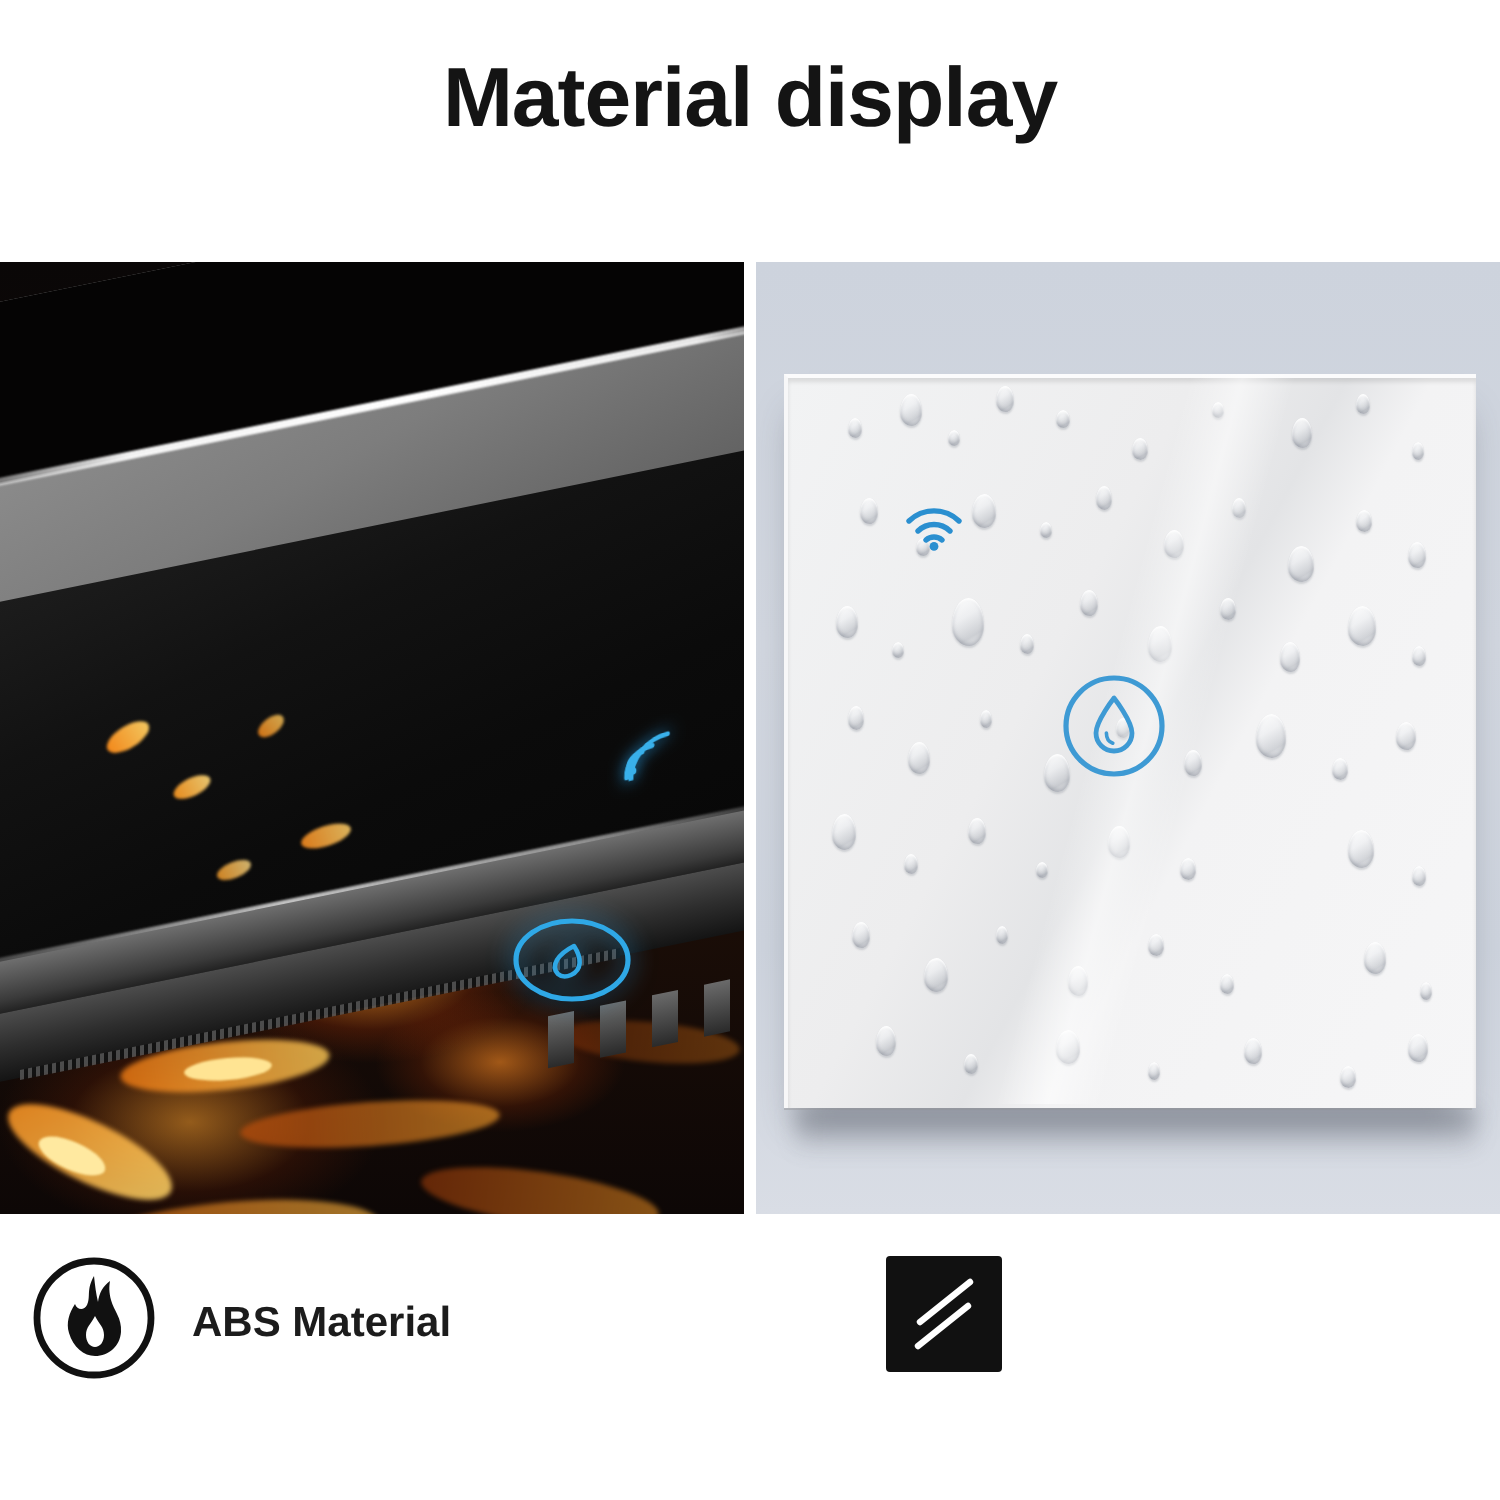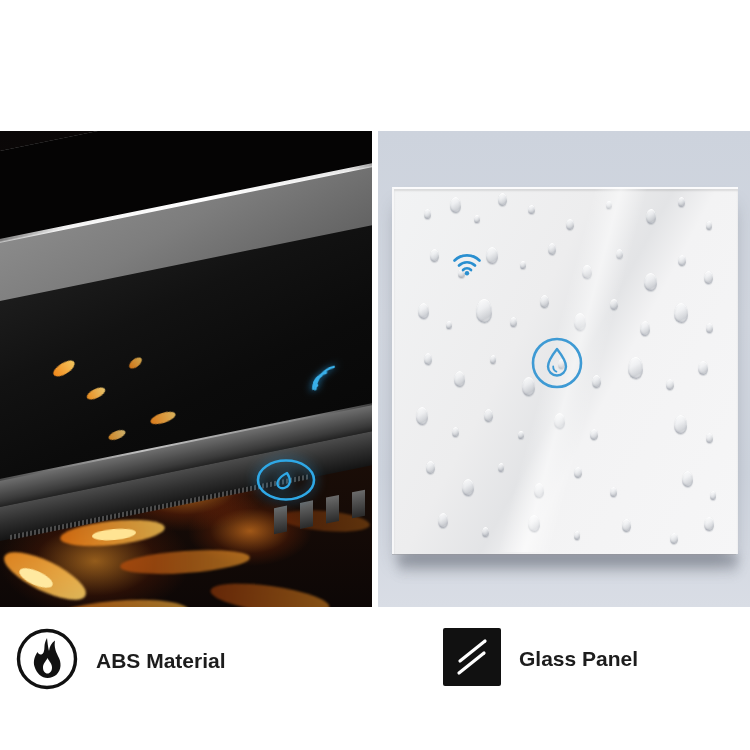--- a/index.html
+++ b/index.html
@@ -182,20 +182,23 @@
   .cap-text{
     font-size:21px;font-weight:bold;color:#1c1c1c;line-height:1.32;
     white-space:nowrap;
   }
 </style>
 </head>
 <body>
 
 <div class="page">
 
+  <div class="title-wrap">
+    <div class="title">Material display</div>
+  </div>
 
   <div class="photos">
 
     <div class="photo photo-left">
       <div class="fire-bg"></div>
 
       <div class="ember" style="left:-10px;top:255px;width:70px;height:26px;background:linear-gradient(90deg,#ff9a20,#ffcf55);transform:rotate(-28deg);opacity:.95;"></div>
       <div class="ember" style="left:30px;top:300px;width:95px;height:22px;background:linear-gradient(90deg,#e96a0d,#ffc24a);transform:rotate(-12deg);opacity:.92;"></div>
       <div class="ember" style="left:10px;top:340px;width:62px;height:34px;background:linear-gradient(135deg,#ff8c17,#ffd765);transform:rotate(32deg);opacity:.95;"></div>
       <div class="ember" style="left:95px;top:288px;width:80px;height:20px;background:linear-gradient(90deg,#ffa42c,#ffe083);transform:rotate(-8deg);opacity:.9;"></div>
@@ -389,18 +392,17 @@
       <div class="cap-icon">
         <svg class="ico-glass" viewBox="0 0 58 58">
           <rect x="0" y="0" width="58" height="58" rx="2" fill="#111111"></rect>
           <g stroke="#ffffff" stroke-width="3.2" stroke-linecap="round">
             <line x1="17" y1="33" x2="42" y2="13"></line>
             <line x1="16" y1="45" x2="41" y2="25"></line>
           </g>
         </svg>
       </div>
       <div class="cap-text">
-        <div>Glass Panel</div>
       </div>
     </div>
 
   </div>
 </div>
 
 </body></html>

